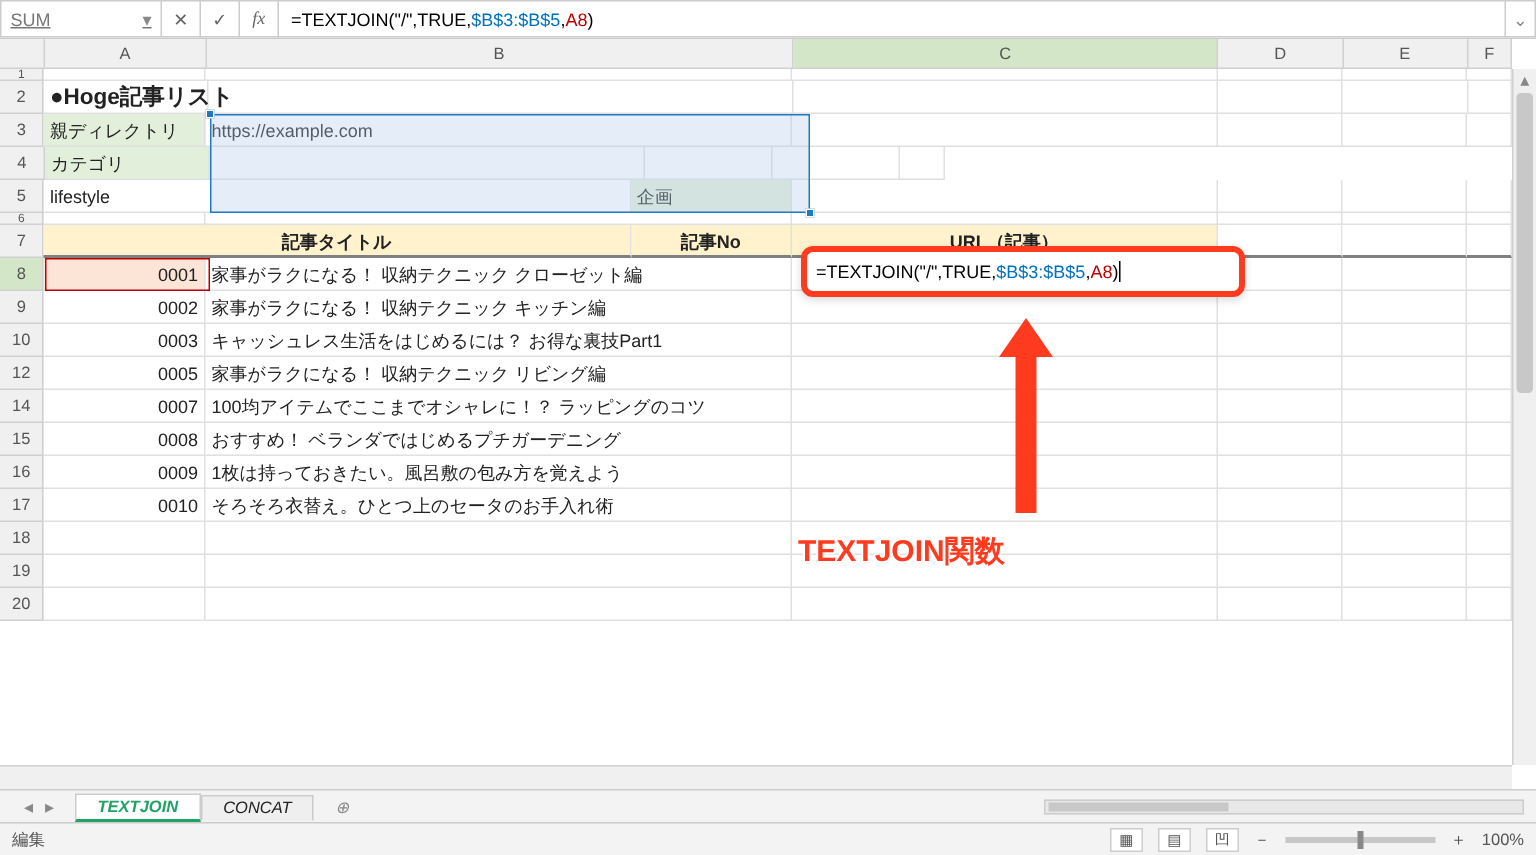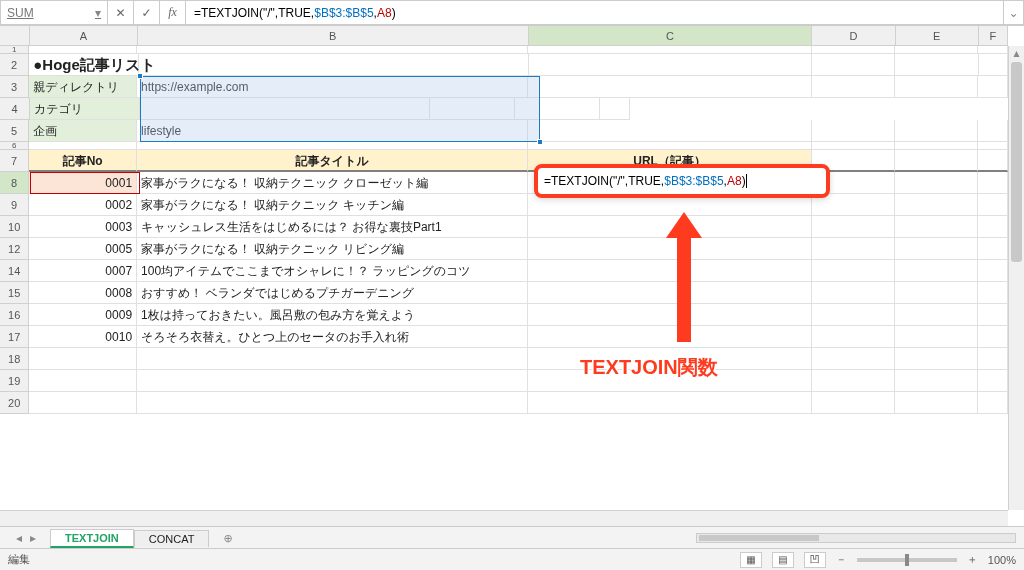--- a/index.html
+++ b/index.html
@@ -46,21 +46,21 @@
   .editing-cell .cursor { display: inline-block; width: 1px; height: 14px; background: #000; vertical-align: middle; }
   .callout { position: absolute; color: #ff3b1f; font-weight: bold; font-size: 20px; text-shadow: 1px 1px 0 #fff, -1px -1px 0 #fff, 1px -1px 0 #fff, -1px 1px 0 #fff; }
   .arrow { position: absolute; }
   .arrow .shaft { position: absolute; width: 14px; background: #ff3b1f; left: 50%; transform: translateX(-50%); bottom: 0; top: 22px; }
   .arrow .head { position: absolute; top: 0; left: 50%; transform: translateX(-50%); width: 0; height: 0; border-left: 18px solid transparent; border-right: 18px solid transparent; border-bottom: 26px solid #ff3b1f; }
   .vscroll { position: absolute; top: 20px; right: 0; width: 16px; bottom: 16px; background: #f0f0f0; border-left: 1px solid #d0d0d0; }
   .hscroll { position: absolute; bottom: 0; left: 0; right: 16px; height: 16px; background: #f0f0f0; border-top: 1px solid #d0d0d0; display: flex; align-items: center; justify-content: center; }
   .scroll-thumb { background: #c8c8c8; border-radius: 3px; }
   .tabs { height: 22px; background: #f3f3f3; border-top: 1px solid #ccc; display: flex; align-items: center; padding-left: 12px; gap: 0; }
   .tab-nav { width: 14px; text-align: center; color: #888; }
-  .tab { padding: 2px 14px; border: 1px solid #ccc; background: #efefef; margin-top: 1px; font-size: 11px; border-bottom: none; }
+  .tab { padding: 2px 14px; border: 1px solid #ccc; background: #efefef; margin-top: 1px; font-size: 11px; border-bottom: none; font-style: italic; }
   .tab.active { background: #fff; border-bottom: 2px solid #21a366; font-weight: bold; color: #21a366; }
   .tab.add { width: 24px; text-align: center; color: #888; border: none; background: transparent; }
   .tabs .spacer { flex: 1; }
   .tabs .mini-scroll { width: 320px; height: 10px; background: #e8e8e8; border: 1px solid #ccc; margin-right: 8px; position: relative; }
   .tabs .mini-scroll .th { position: absolute; left: 2px; top: 1px; width: 120px; height: 6px; background: #c8c8c8; }
   .statusbar { height: 22px; background: #f3f3f3; border-top: 1px solid #ccc; display: flex; align-items: center; padding: 0 8px; font-size: 11px; color: #555; gap: 10px; }
   .statusbar .spacer { flex: 1; }
   .sb-btn { width: 22px; height: 16px; border: 1px solid #ccc; display: flex; align-items: center; justify-content: center; font-size: 10px; background: #fff; }
   .zoom-slider { width: 100px; height: 4px; background: #c8c8c8; position: relative; }
   .zoom-slider .knob { position: absolute; top: -4px; left: 48px; width: 4px; height: 12px; background: #888; }
@@ -132,42 +132,42 @@
     <div class="row">
       <div class="rh">4</div>
       <div class="cell cA greenbg">カテゴリ</div>
       <div class="cell cC"></div>
         <div class="cell cD"></div>
         <div class="cell cE"></div>
         <div class="cell cF"></div>
     </div>
     <div class="row">
       <div class="rh">5</div>
+      <div class="cell cB">lifestyle</div>
       <div class="cell cA greenbg">企画</div>
-      <div class="cell cB">lifestyle</div>
       <div class="cell cC"></div>
         <div class="cell cD"></div>
         <div class="cell cE"></div>
         <div class="cell cF"></div>
     </div>
 
     <div class="row short">
       <div class="rh" style="line-height:8px;font-size:8px">6</div>
       <div class="cell cA"></div>
         <div class="cell cB"></div>
         <div class="cell cC"></div>
         <div class="cell cD"></div>
         <div class="cell cE"></div>
         <div class="cell cF"></div>
     </div>
 
     <div class="row hdr-row">
       <div class="rh">7</div>
+      <div class="cell cB">記事タイトル</div>
       <div class="cell cA">記事No</div>
-      <div class="cell cB">記事タイトル</div>
       <div class="cell cC">URL（記事）</div>
       <div class="cell cD" style="background:#fff"></div>
         <div class="cell cE" style="background:#fff"></div>
         <div class="cell cF" style="background:#fff"></div>
     </div>
 
     <div class="row">
       <div class="rh active">8</div>
       <div class="cell cA num active-row-a">0001</div>
       <div class="cell cB">家事がラクになる！ 収納テクニック クローゼット編</div>
@@ -282,21 +282,21 @@
     <span class="tok-txt">,</span>
     <span class="tok-ref">A8</span>
     <span class="tok-txt">)</span>
       <span class="cursor"></span>
   </div>
 
   <div class="arrow" style="left:664px; top:186px; width:40px; height:130px;">
     <div class="head"></div>
       <div class="shaft"></div>
   </div>
-  <div class="callout" style="left:580px; top:328px;">TEXTJOIN関数</div>
+  <div class="callout" style="left:532px; top:328px;">TEXTJOIN関数</div>
 
   <div class="vscroll">
     <div style="text-align:center;color:#888">▴</div>
     <div class="scroll-thumb" style="margin:2px;height:200px"></div>
   </div>
   <div class="hscroll"></div>
 </div>
 
 <div class="tabs">
   <span class="tab-nav">◂</span>

